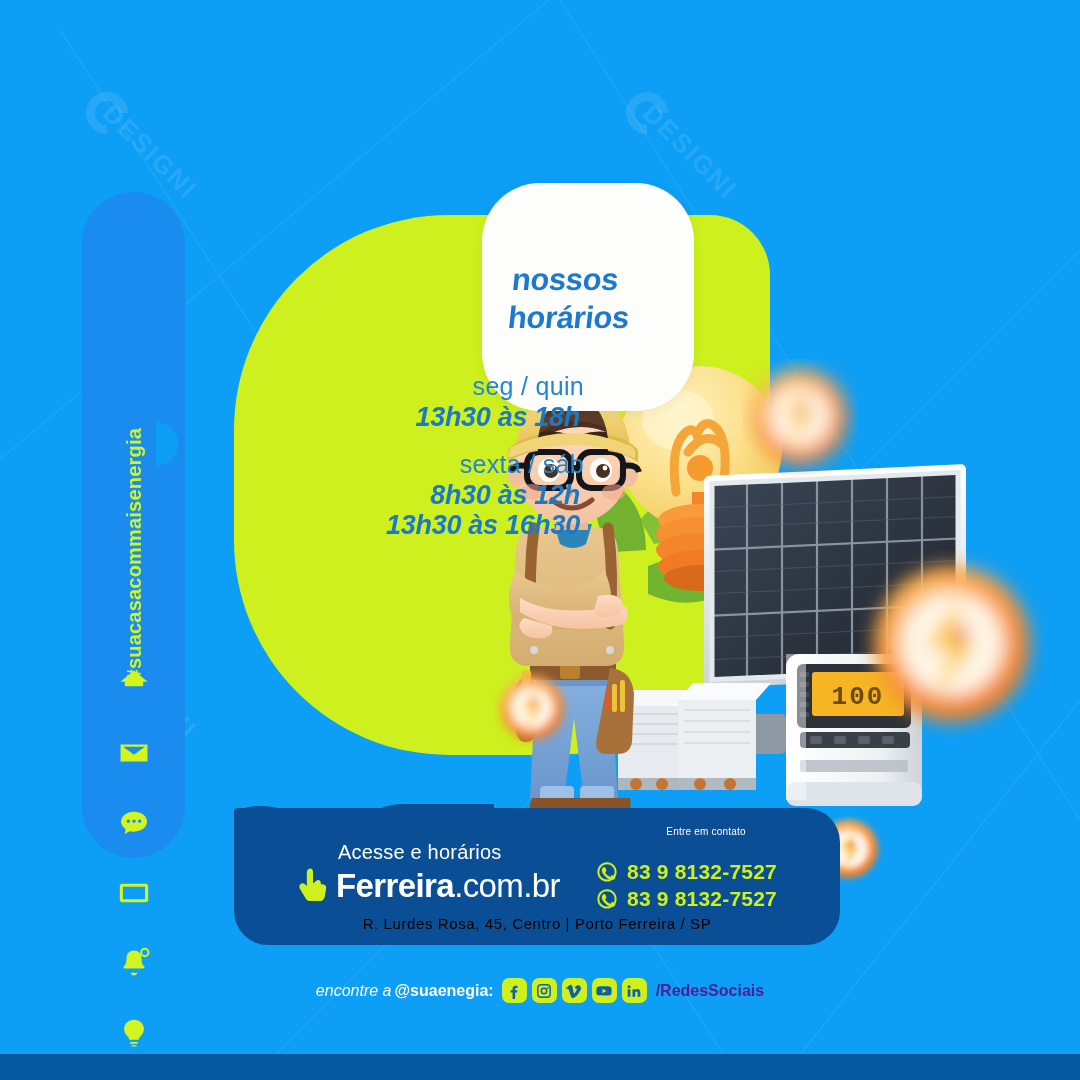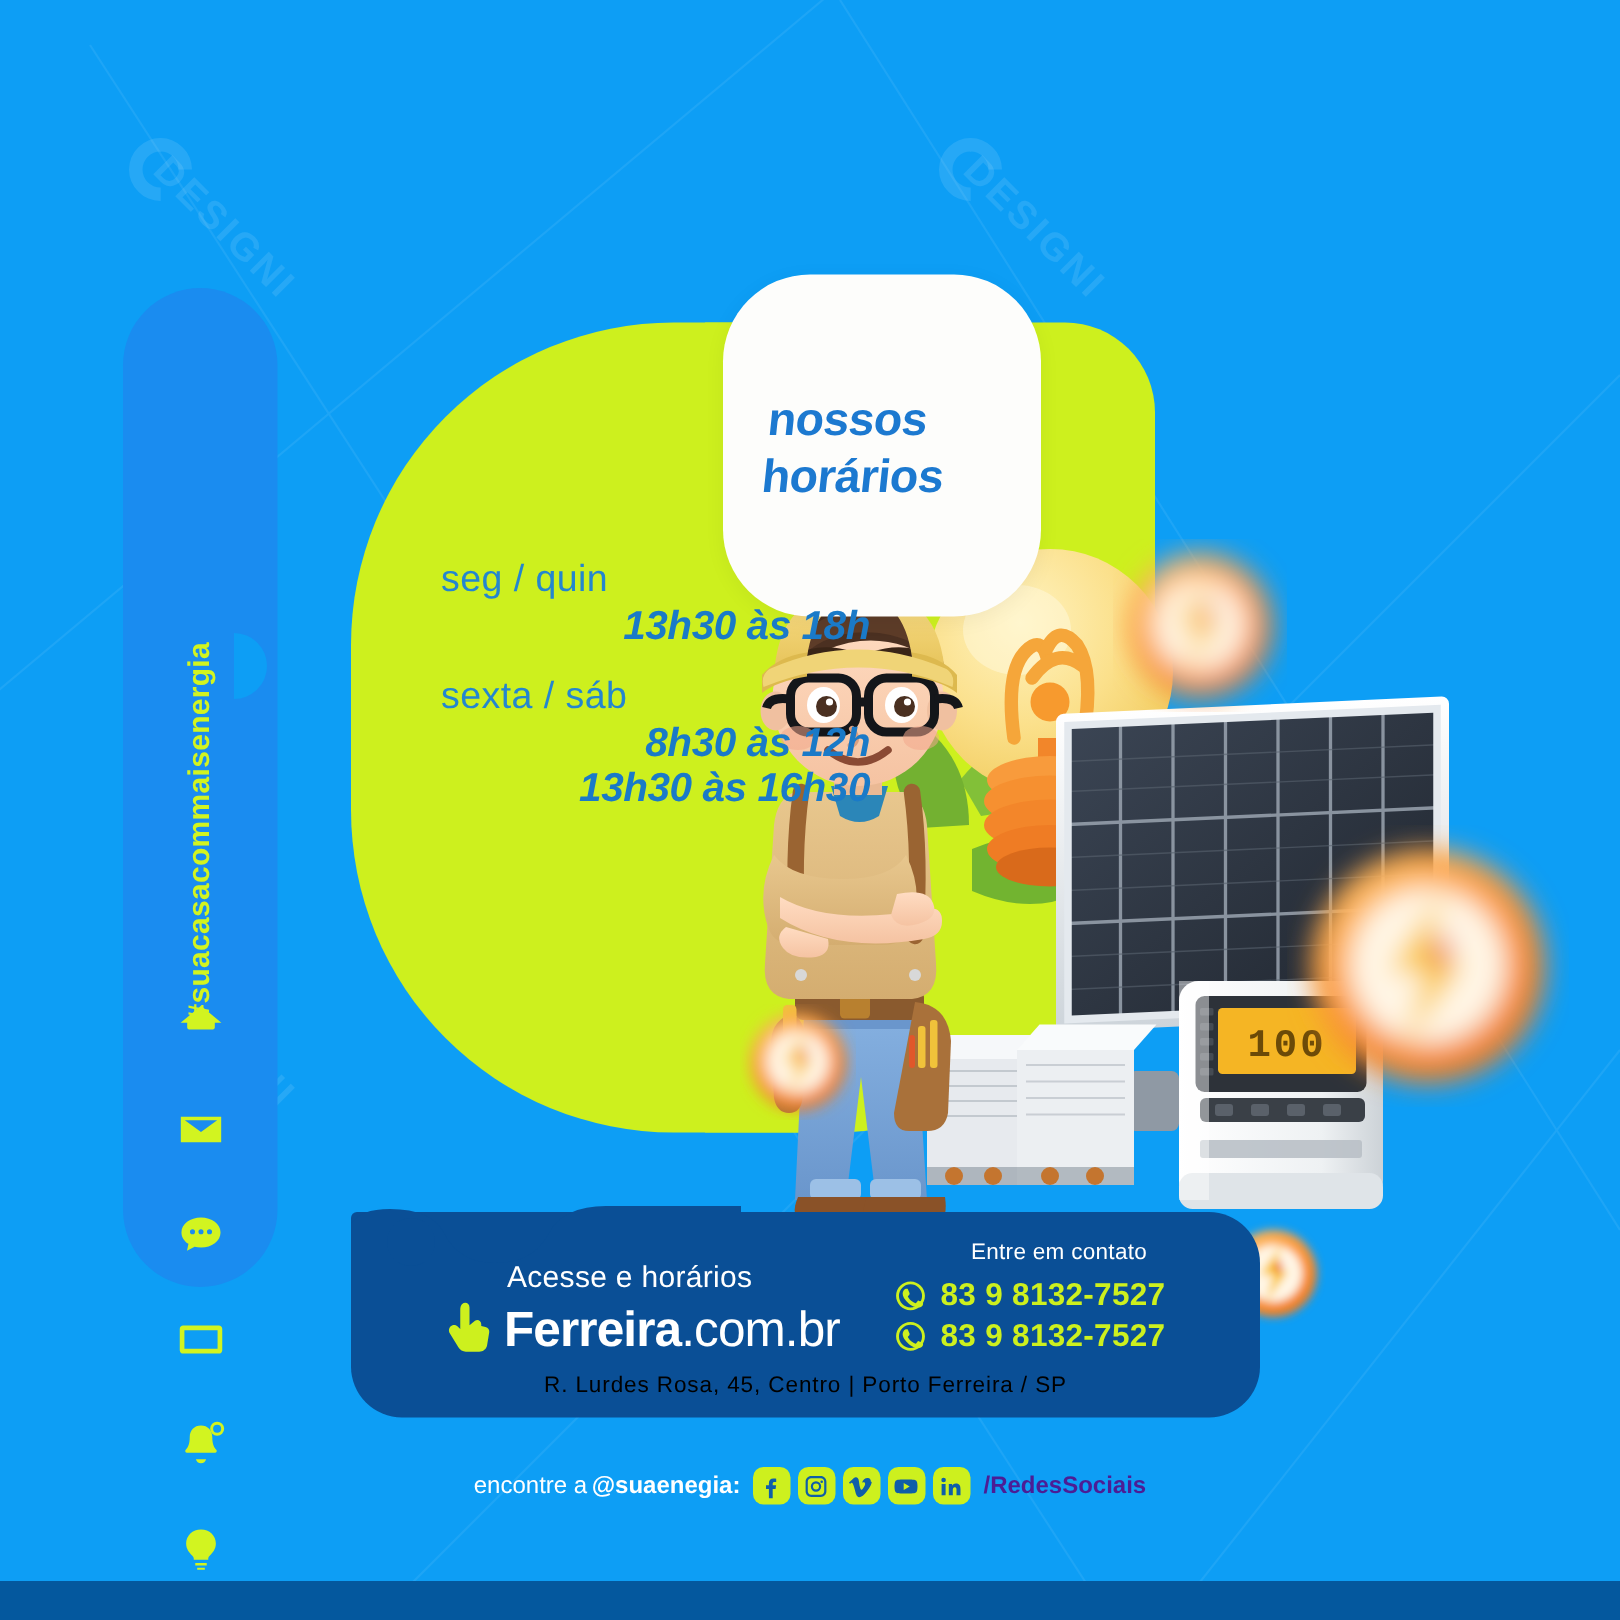--- a/index.html
+++ b/index.html
@@ -138,21 +138,21 @@
     width: 300px;
     color: #1c79d0;
   }
   .sch-group { margin-bottom: 18px; }
   .sch-day {
     font-size: 25px;
     color: #2486cf;
     font-weight: 400;
     letter-spacing: .3px;
     margin-bottom: 1px;
-    text-align: left;
+    text-align: right;
   }
   .sch-line {
     font-size: 27px;
     font-weight: 800;
     font-style: italic;
     color: #1a7ac8;
     letter-spacing: -.3px;
     line-height: 1.12;
     text-align: right;
     padding-right: 4px;
@@ -219,23 +219,23 @@
     letter-spacing: .6px;
   }
 
   .contact {
     position:absolute;
     left: 596px; top: 826px;
     width: 220px;
   }
   .contact .lbl {
     color:#ffffff;
-    font-size: 15px;
+    font-size: 10px;
     text-align:center;
-    margin-bottom: 9px;
+    margin-bottom: 23px;
     letter-spacing:.2px;
   }
   .phone-row {
     display:flex; align-items:center; gap: 9px;
     margin-bottom: 3px;
   }
   .wa-ic { width: 22px; height: 22px; flex: 0 0 22px; }
   .wa-ic svg { width:100%; height:100%; display:block; fill:#cdf01e; }
   .phone-num {
     color:#cdf01e;
@@ -246,21 +246,21 @@
   }
 
   
   .social {
     position:absolute;
     left: 0; right: 0;
     top: 978px;
     display:flex; align-items:center; justify-content:center;
     gap: 0;
   }
-  .social .pre { color:#ffffff; font-size: 16px; margin-right: 3px; }
+  .social .pre { color:#ffffff; font-size: 16px; margin-right: 3px; font-style: italic; }
   .social .handle { color:#ffffff; font-size: 16px; font-weight: 800; margin-right: 8px; }
   .social .s-ic {
     width: 25px; height: 25px;
     background: #cdf01e;
     border-radius: 7px;
     display:flex; align-items:center; justify-content:center;
     margin-right: 5px;
   }
   .social .s-ic svg { width: 16px; height: 16px; fill:#0f5ea8; display:block; }
   .social .post { color:#4c1d95; font-size: 16px; font-weight: 800; margin-left: 4px; }

